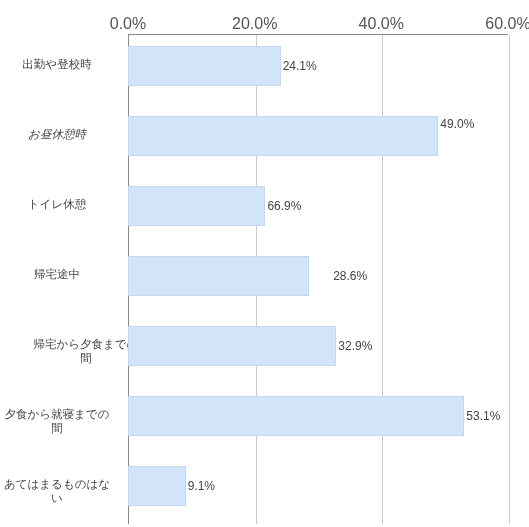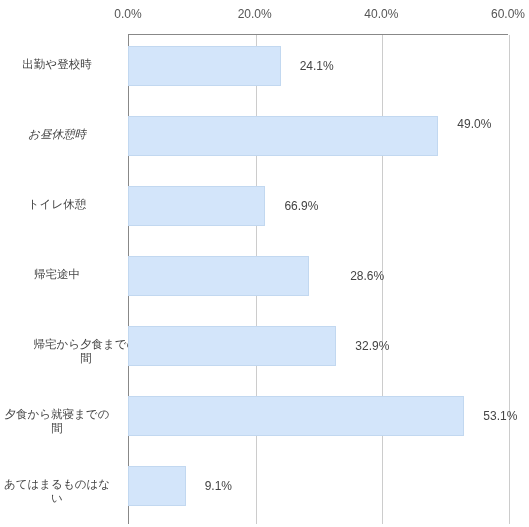--- a/index.html
+++ b/index.html
@@ -26,23 +26,23 @@
     }
     .gridline {
       position: absolute;
       top: 0;
       bottom: 0;
       width: 0;
       border-left: 1px solid #ccc;
     }
     .axis-tick {
       position: absolute;
-      top: 2px;
+      top: 12px;
       height: 24px;
-      font-size: 12px;
+      font-size: 16px;
       color: #555;
       text-align: center;
       width: 60px;
       line-height: 24px;
       transform: translateX(-50%);
     }
     .category-label {
       position: absolute;
       left: 0;
       width: 120px;
@@ -57,21 +57,21 @@
       left: 128px;
       height: 40px;
       background: #d3e5fa;
       border: 1px solid #c2d8f0;
     }
     .value-label {
       position: absolute;
       font-size: 12px;
       color: #444;
       white-space: nowrap;
-      padding-left: 19px;
+      padding-left: 2px;
       line-height: 40px;
     }
   </style>
 </head>
 <body>
 
 <div class="chart-container">
 
   <div>
     <div class="axis-tick" style="left:128px">0.0%</div>

